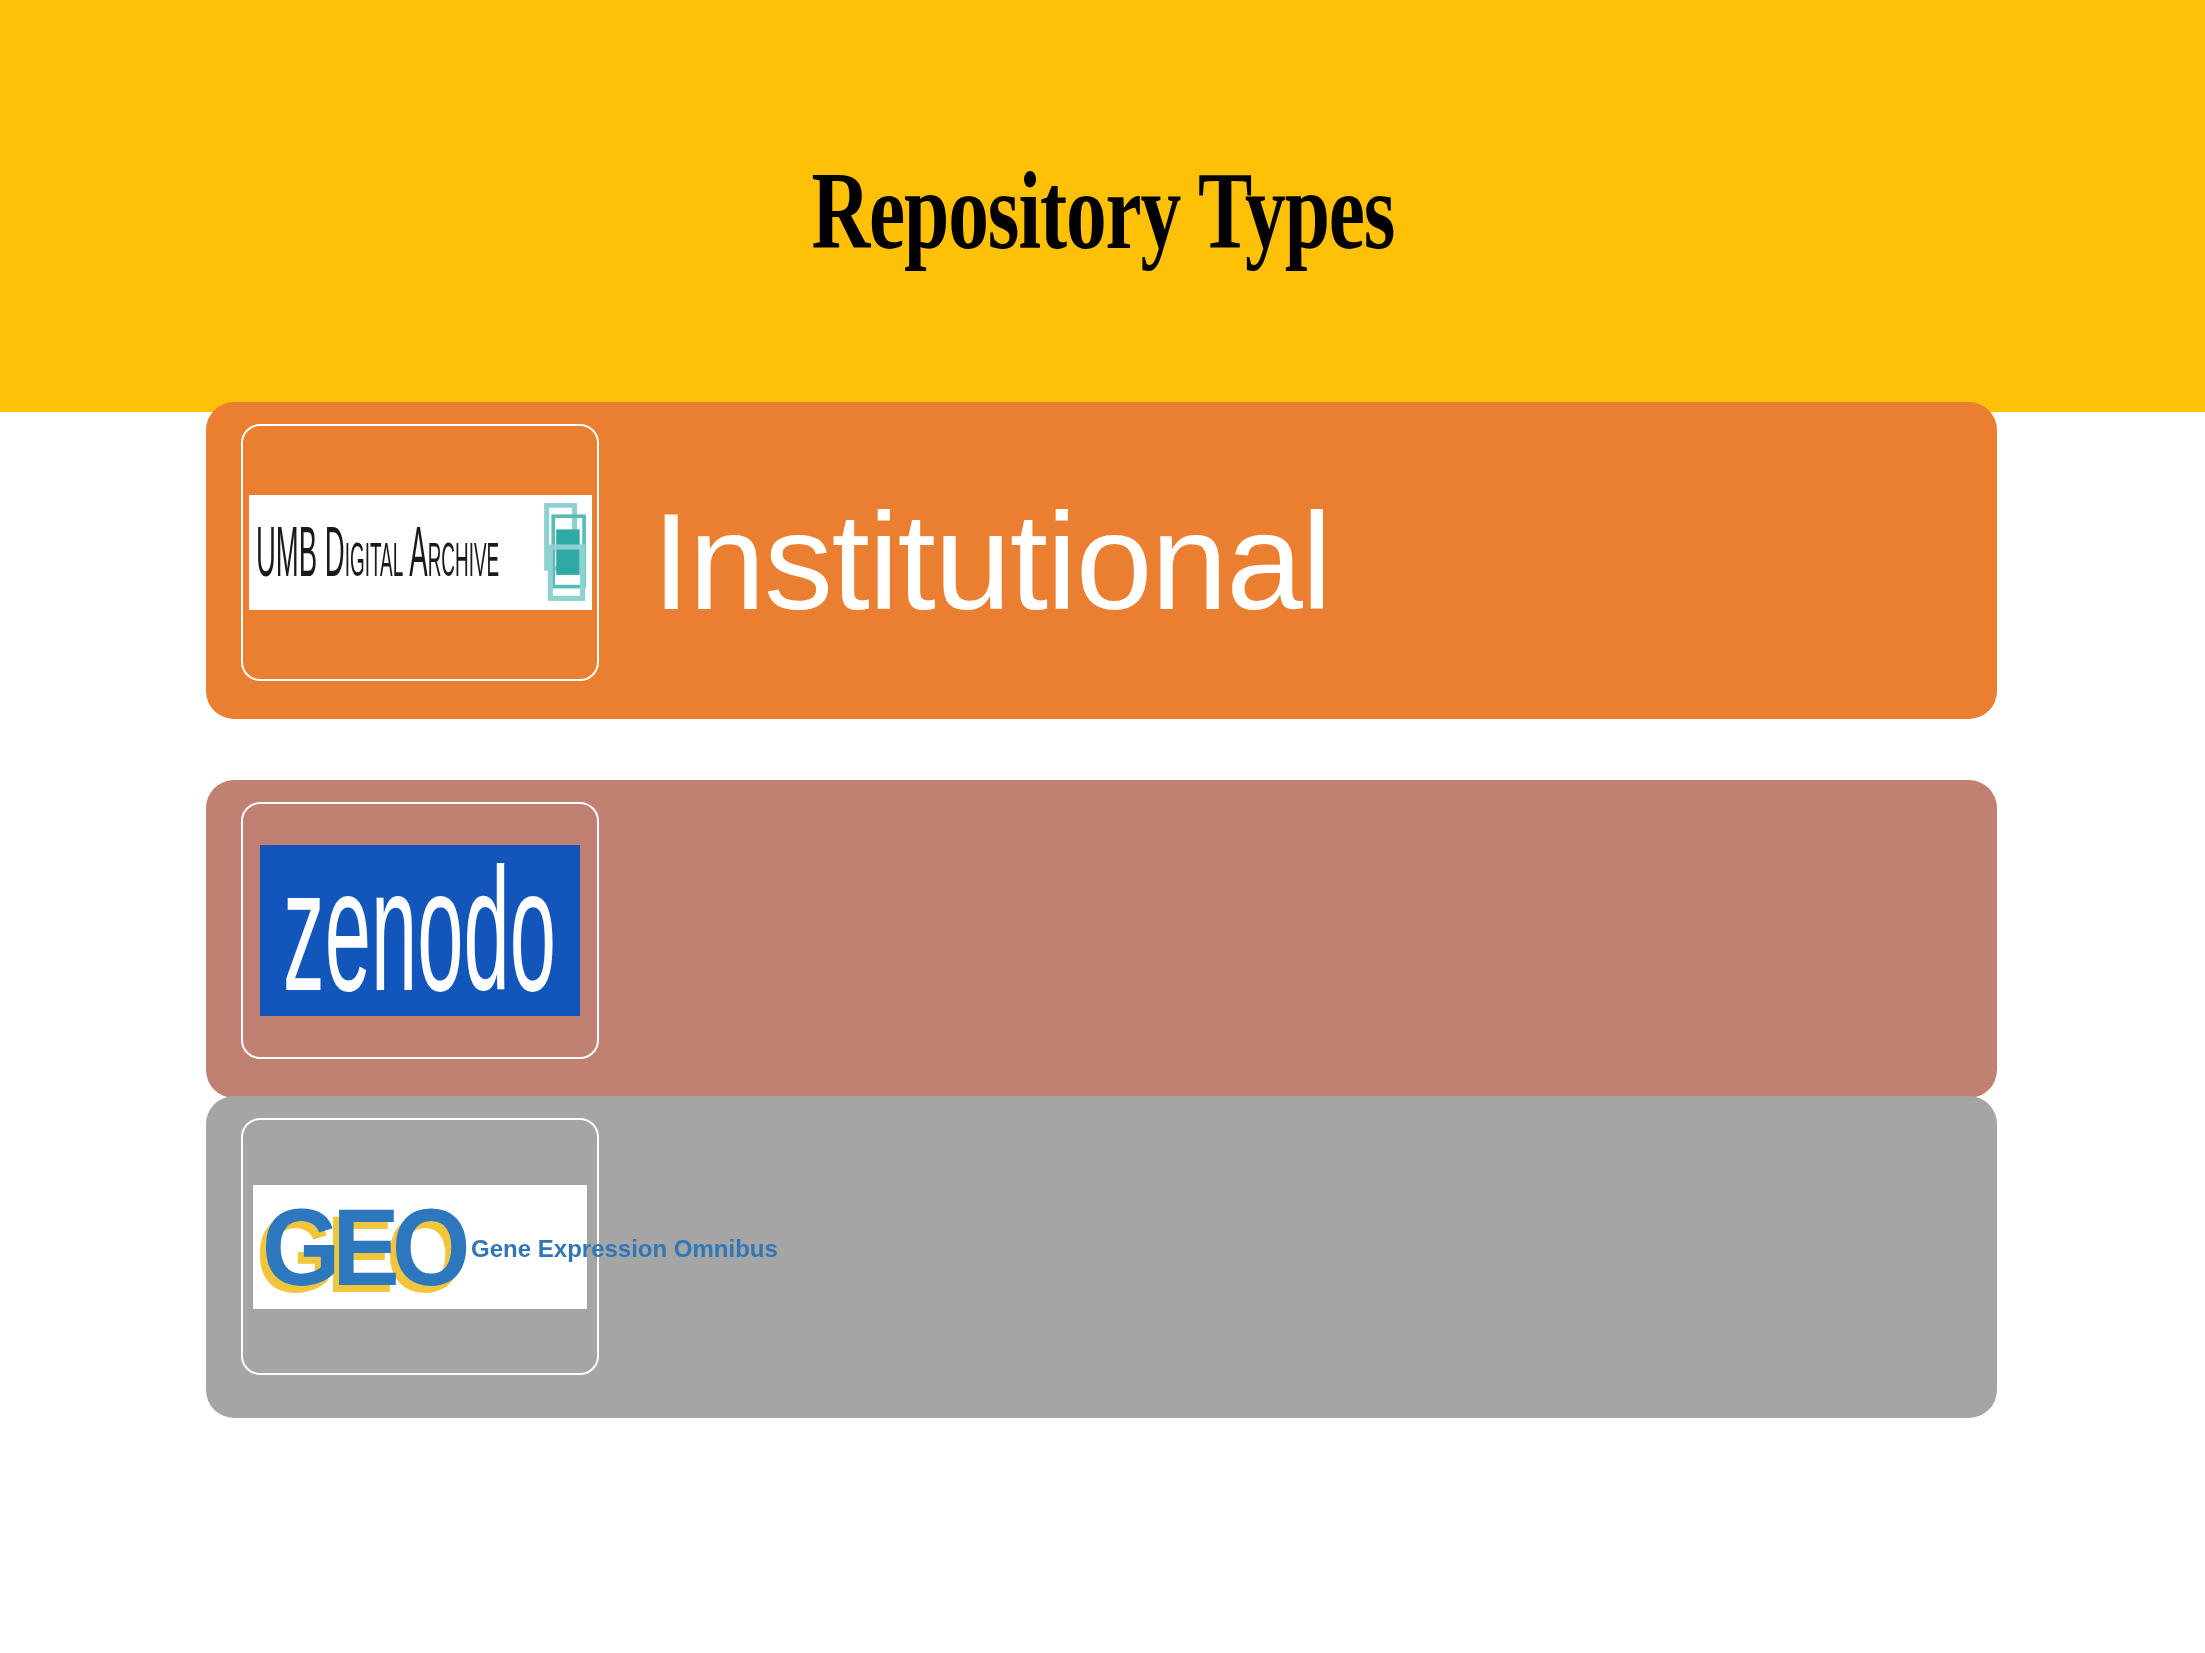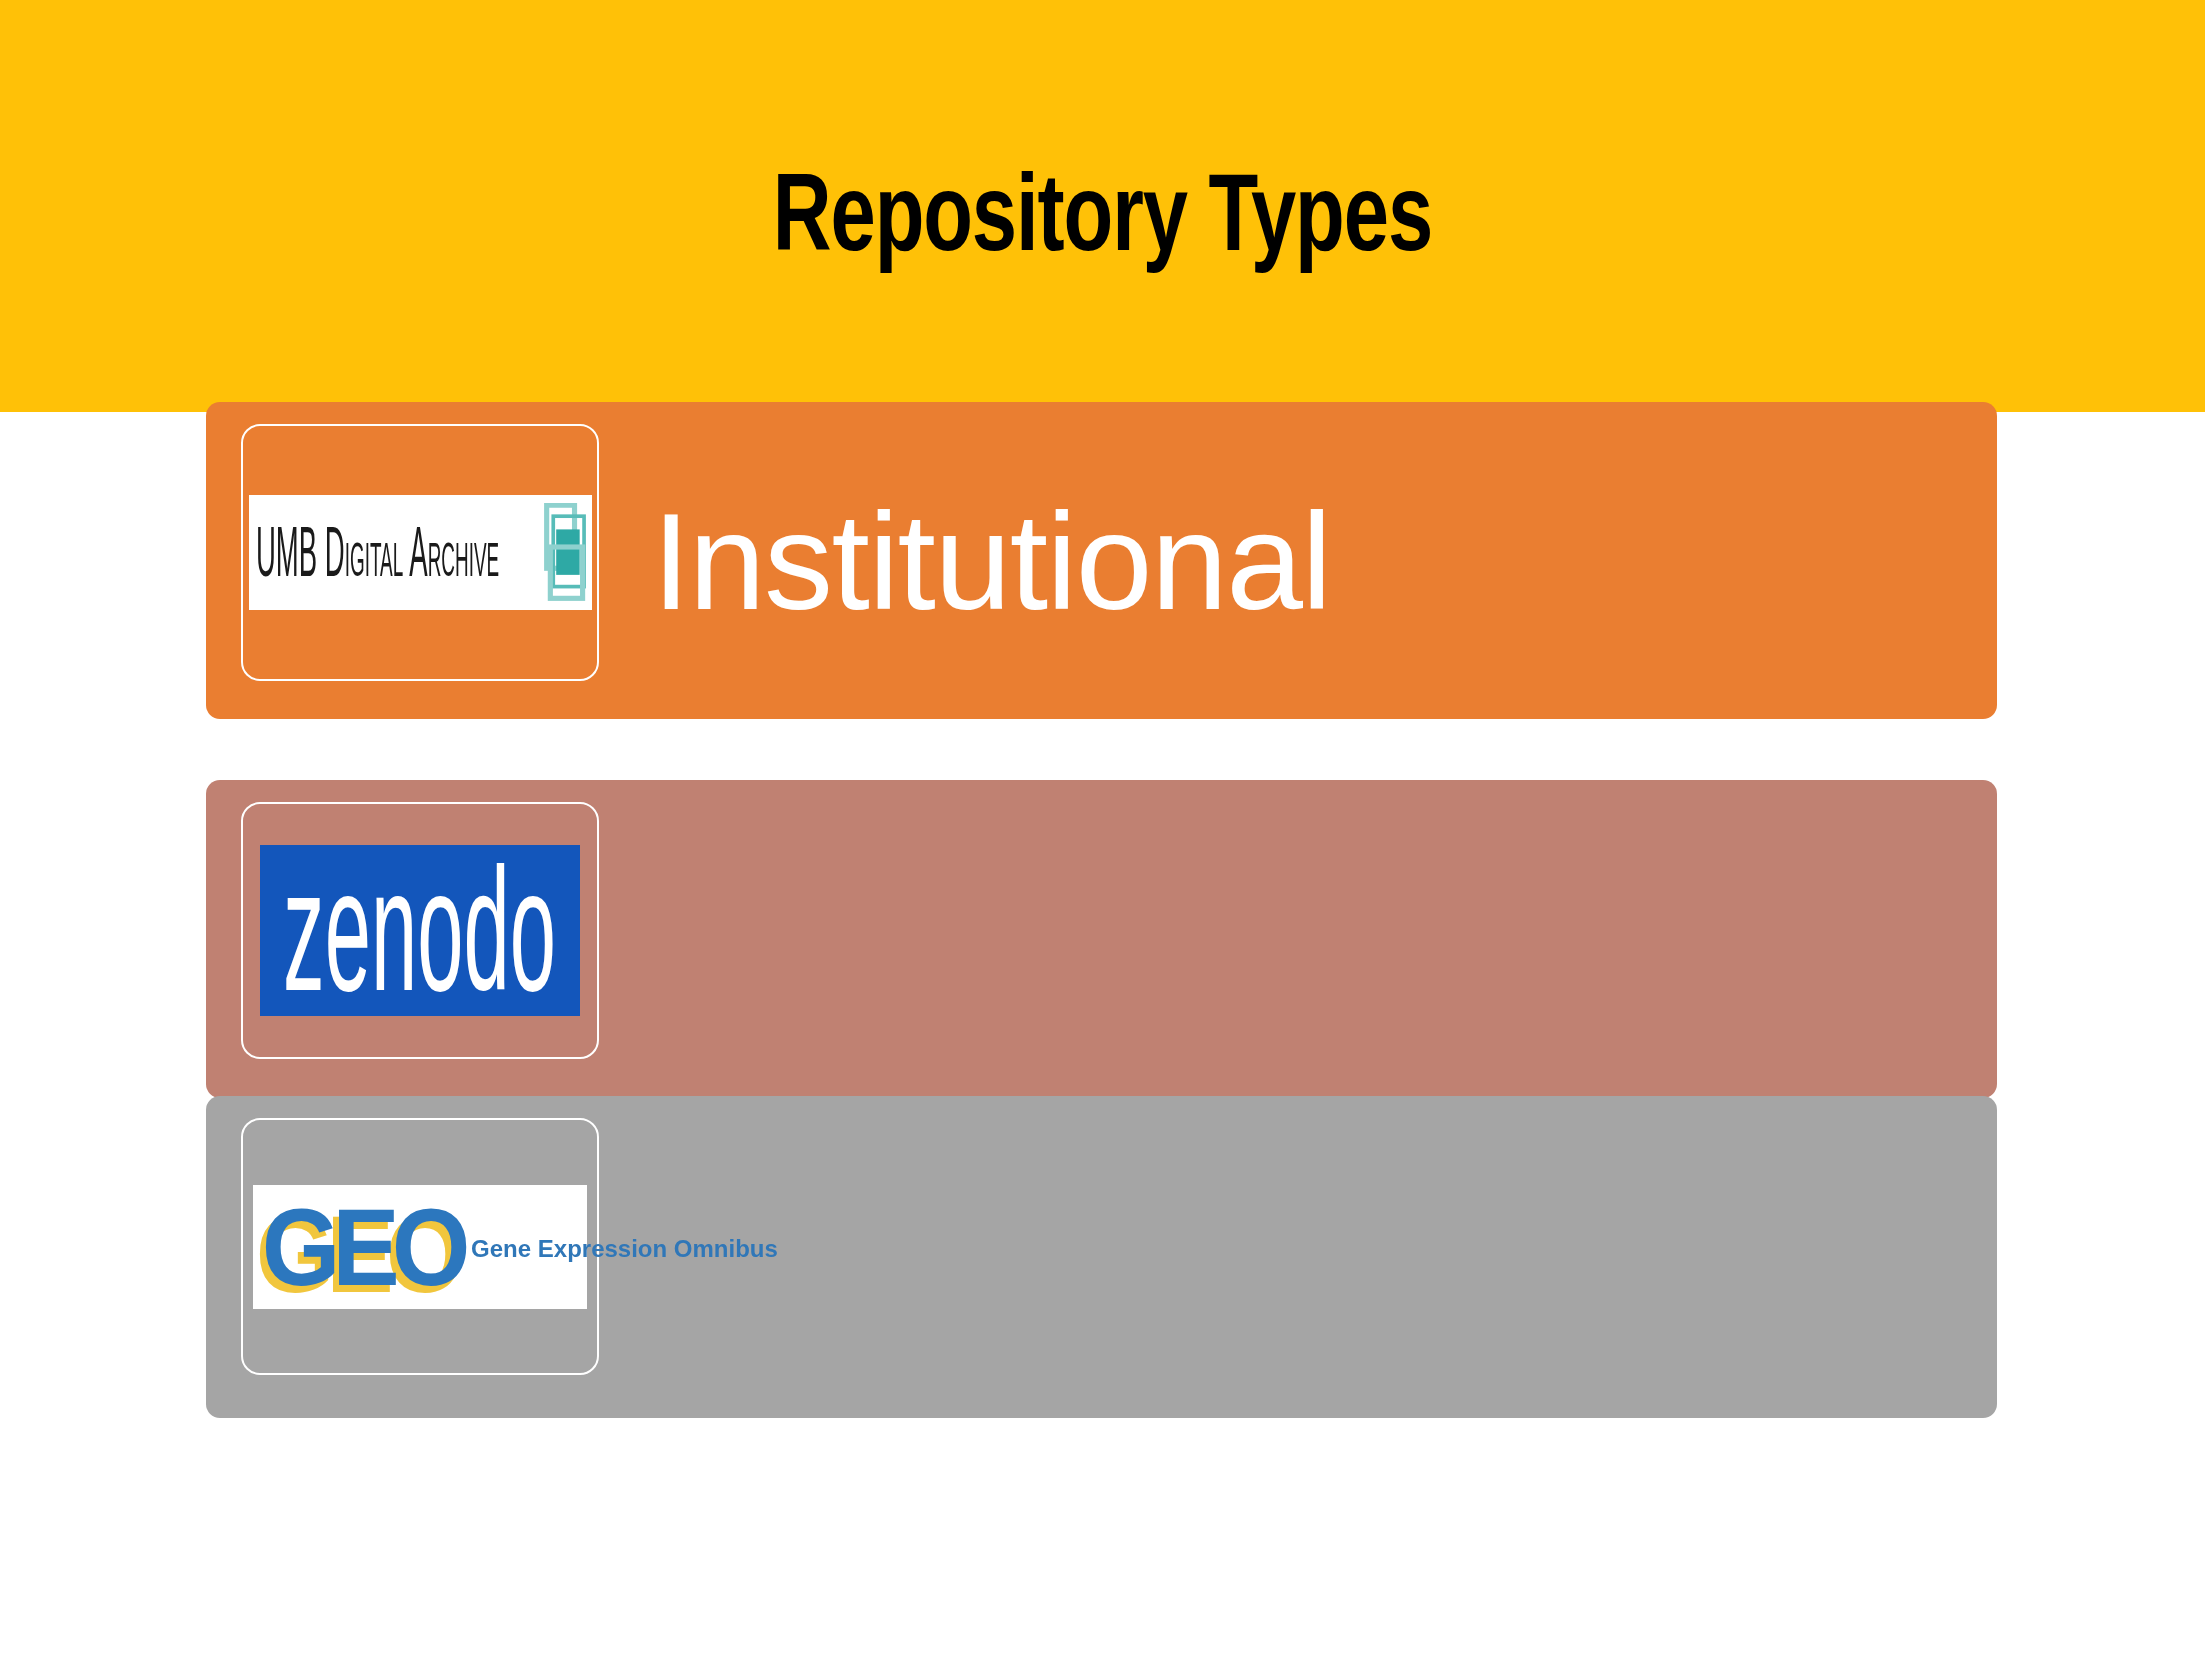--- a/index.html
+++ b/index.html
@@ -6,31 +6,31 @@
   #slide{
     position:relative;
     width:2205px;height:1654px;
     background:#ffffff;
     font-family:"Liberation Sans", sans-serif;
     overflow:hidden;
   }
   
   .band{
     position:absolute;left:0;top:0;width:2205px;height:412px;
-    display:flex;align-items:center;justify-content:center;
+    display:flex;align-items:center;justify-content:center;font-family:Liberation Serif, serif;
   }
   .title{
     margin:0;padding-top:11.8px;
     font-size:110px;font-weight:700;color:#000000;
     letter-spacing:-1.5px;white-space:nowrap;
   }
   .squeezeX{display:inline-block;transform:scaleX(0.74);transform-origin:center;}
   
   .row{
-    position:absolute;left:206px;width:1791px;border-radius:14px;
+    position:absolute;left:206px;width:1791px;border-radius:28px;
     display:flex;align-items:center;
   }
   .row1{top:402px;height:317px;}
   .row2{top:780px;height:318px;}
   .row3{top:1096px;height:322px;}
   .logo-card{
     position:absolute;left:35px;top:22px;width:358px;height:257px;
     border:2.2px solid #ffffff;border-radius:19px;box-sizing:border-box;
     display:flex;align-items:center;justify-content:center;
   }

